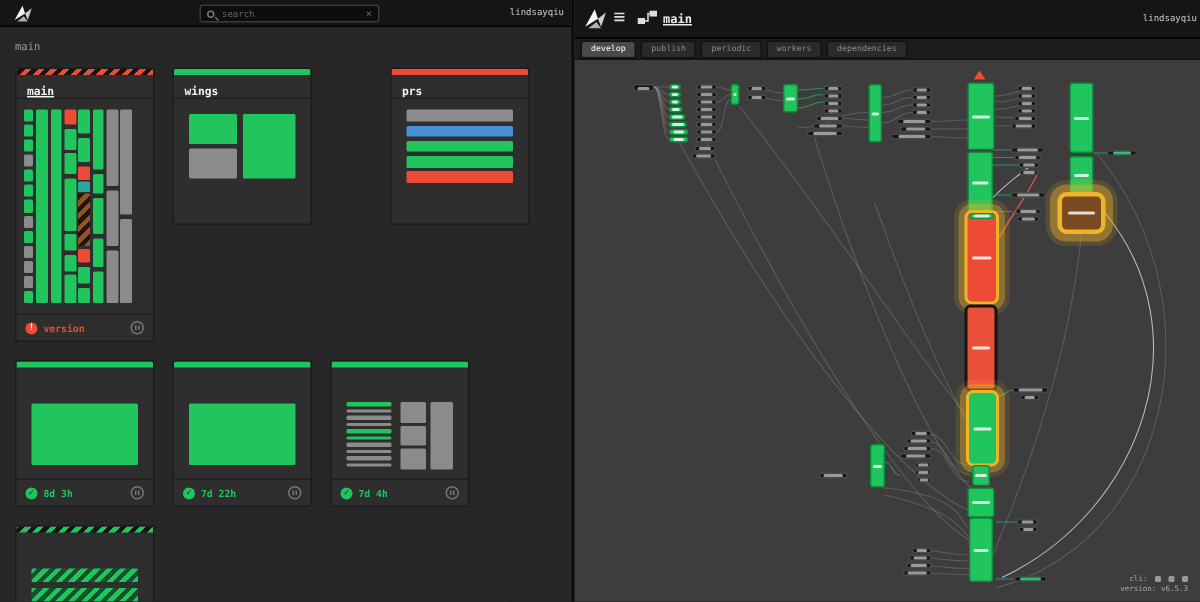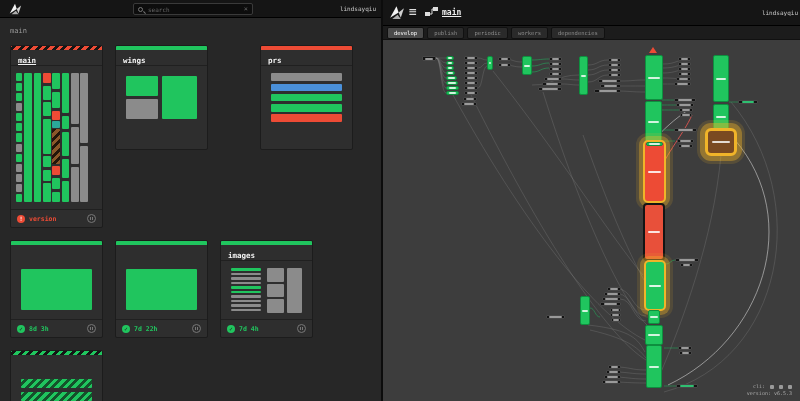--- a/index.html
+++ b/index.html
@@ -222,21 +222,20 @@
           <span class="st-ic ok">✓</span>
           <span class="st-tx ok">7d 22h</span>
           <span class="pause">
             <i></i>
             <i></i>
           </span>
         </div>
       </div>
       <div class="card" style="left: 220px; top: 240px; width: 93px; height: 98px;">
         <div class="banner green"></div>
-        <div class="card-head"><span class="card-title">images</span></div>
         <div class="card-body">
           <div class="blk g" style="left: 8%; top: 6%; width: 36%; height: 5%;"></div>
           <div class="blk gy" style="left: 8%; top: 15%; width: 36%; height: 5%;"></div>
           <div class="blk gy" style="left: 8%; top: 24%; width: 36%; height: 5%;"></div>
           <div class="blk gy" style="left: 8%; top: 33%; width: 36%; height: 5%;"></div>
           <div class="blk g" style="left: 8%; top: 42%; width: 36%; height: 5%;"></div>
           <div class="blk g" style="left: 8%; top: 51%; width: 36%; height: 5%;"></div>
           <div class="blk gy" style="left: 8%; top: 60%; width: 36%; height: 5%;"></div>
           <div class="blk gy" style="left: 8%; top: 69%; width: 36%; height: 5%;"></div>
           <div class="blk gy" style="left: 8%; top: 78%; width: 36%; height: 5%;"></div>

